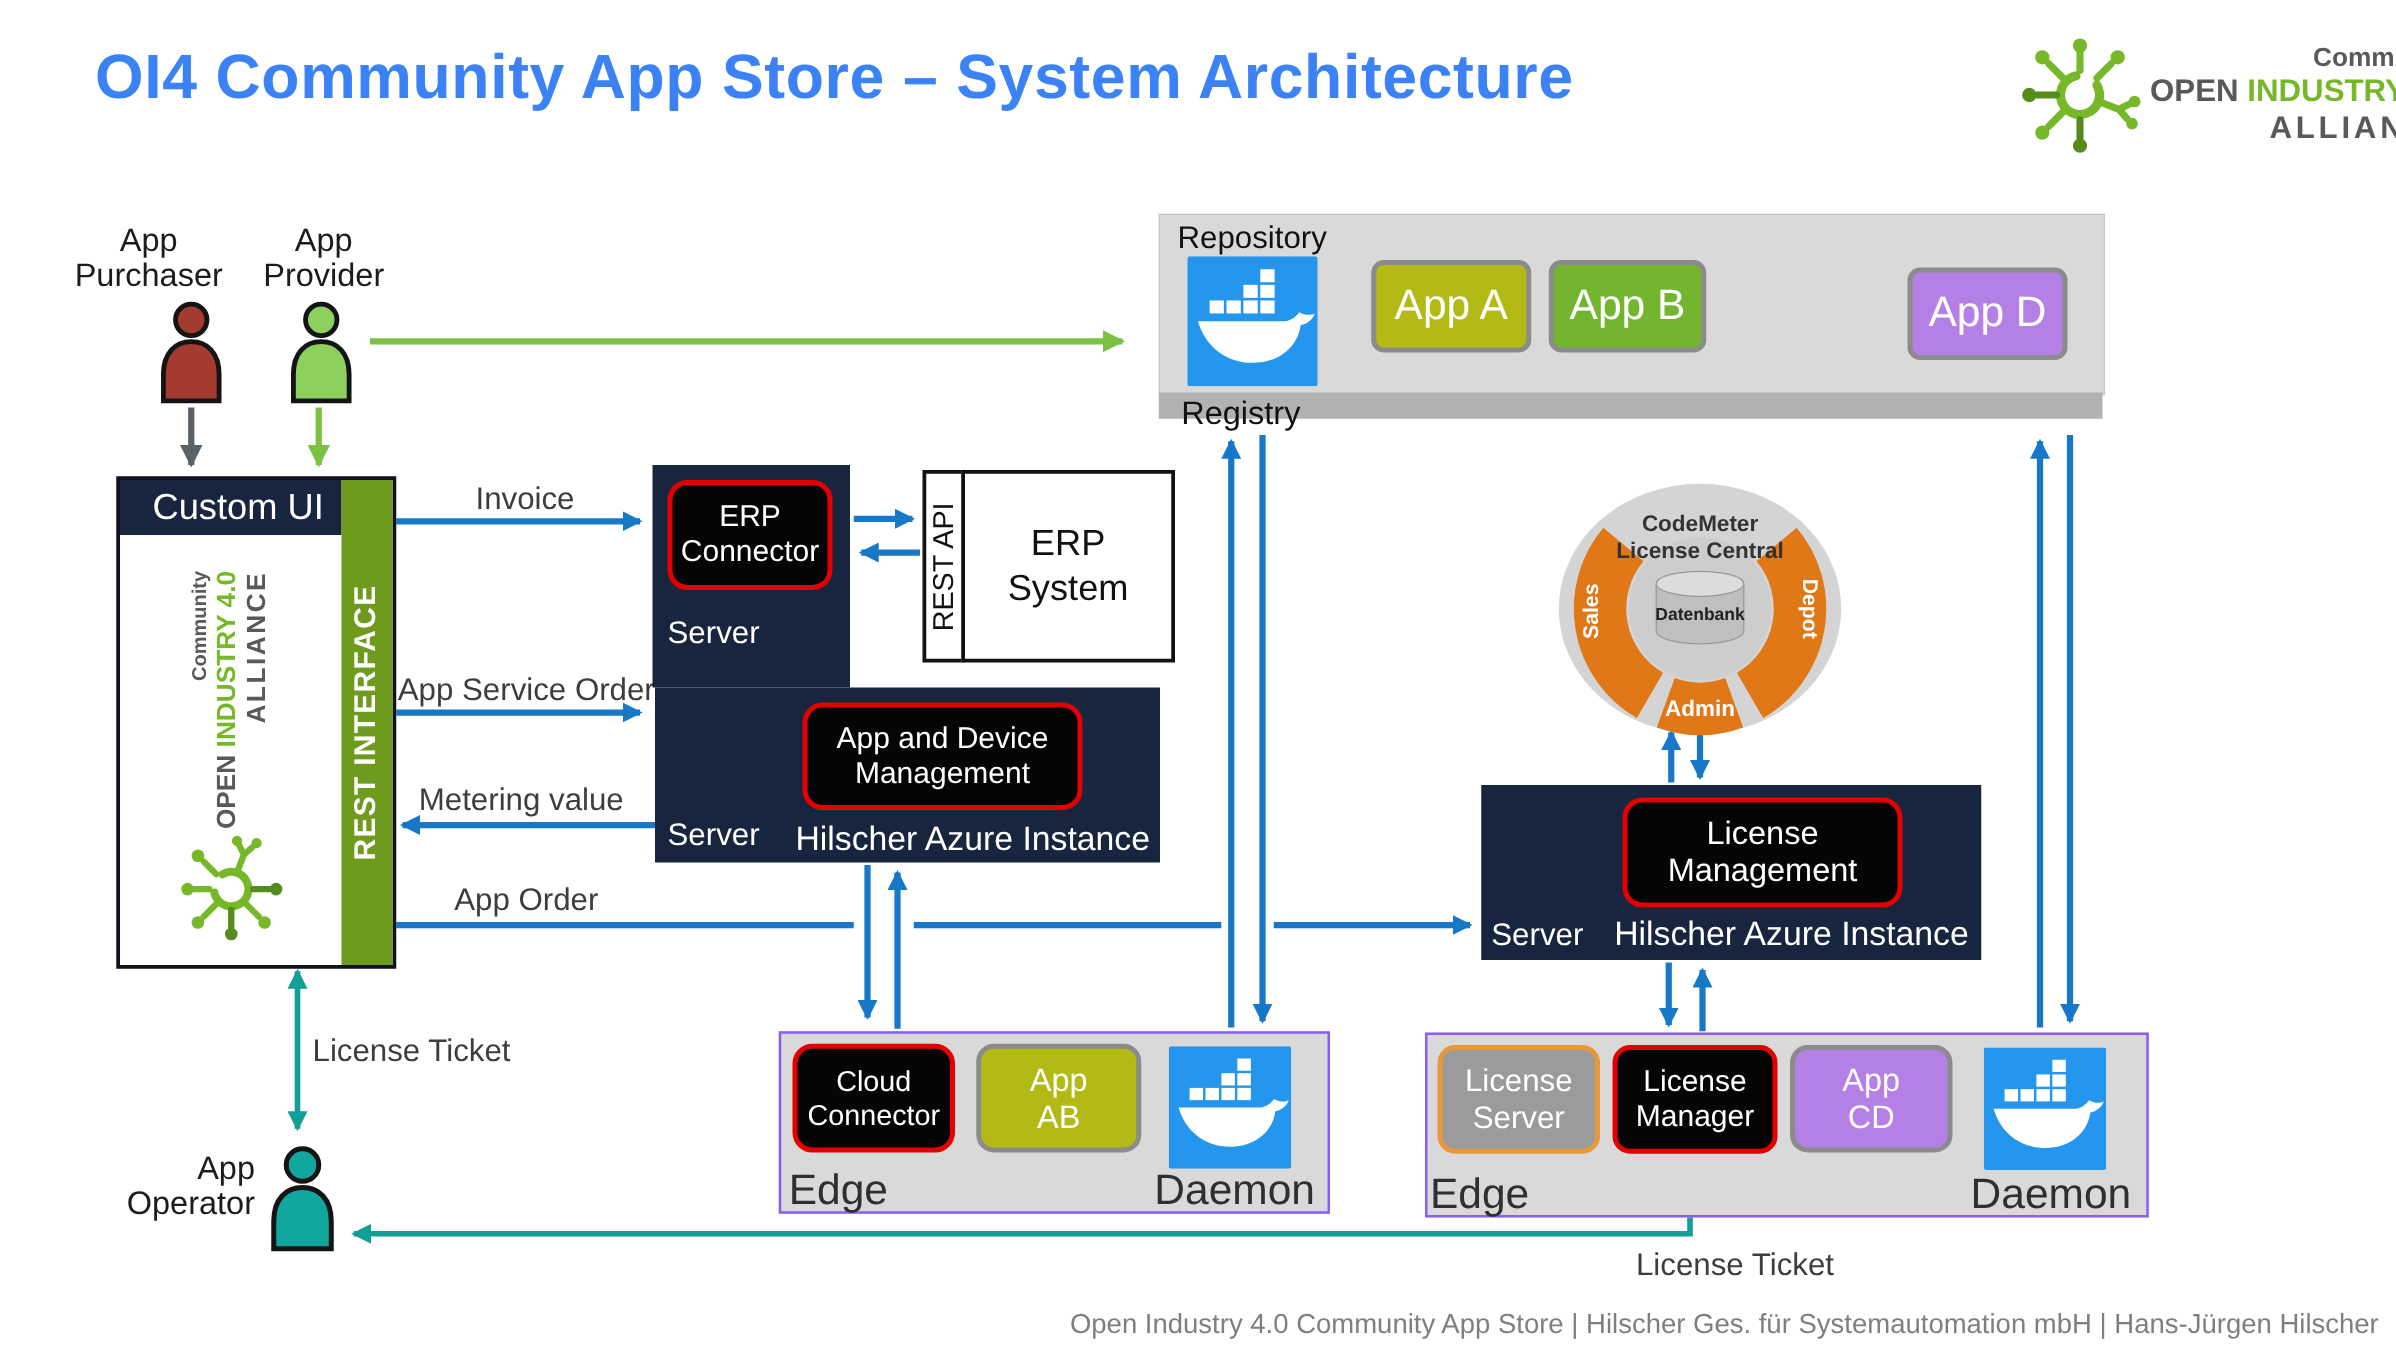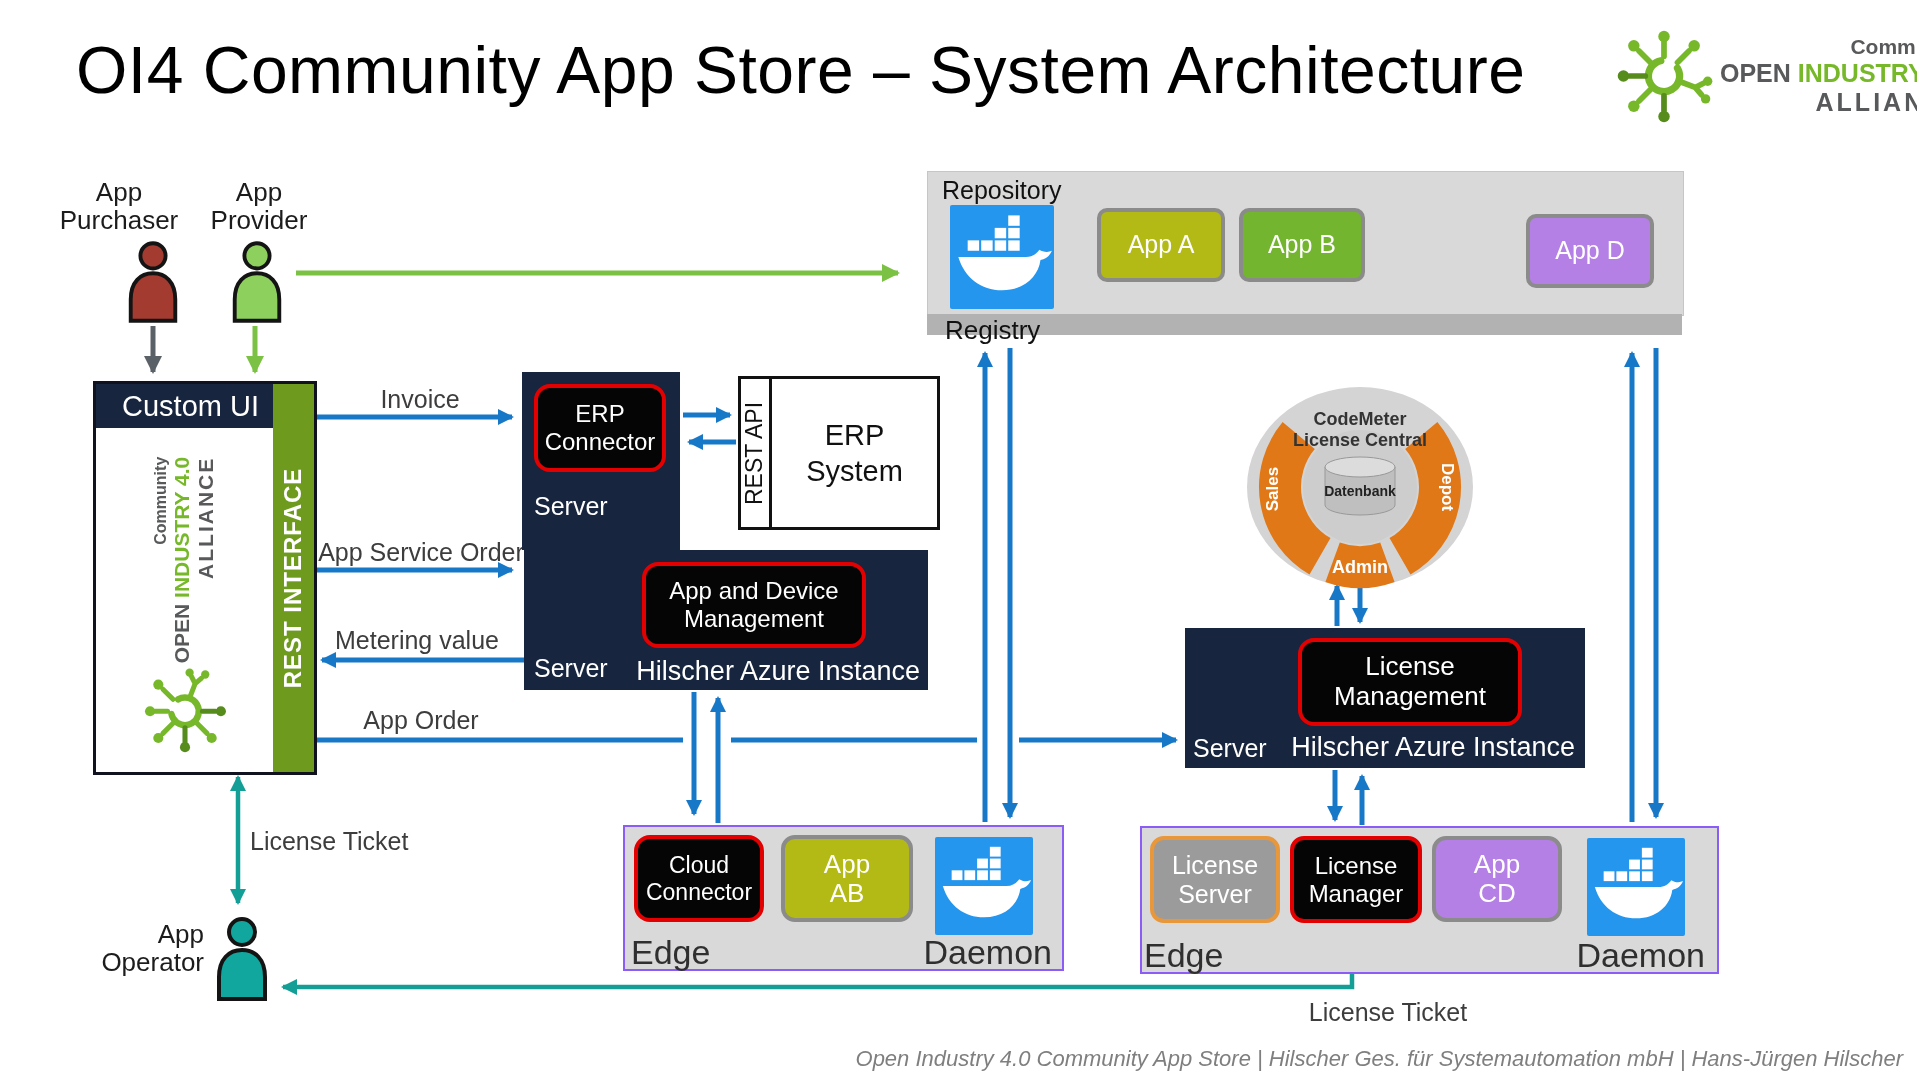--- a/index.html
+++ b/index.html
@@ -1,39 +1,39 @@
 <!DOCTYPE html>
 <html><head>
 <meta charset="utf-8">
 <style>
   html,body{margin:0;padding:0;background:#fff;}
   .stage{position:relative;width:1917px;height:1080px;background:#fff;overflow:hidden;
          font-family:"Liberation Sans",sans-serif;color:#222;}
   .abs{position:absolute;}
-  .title{font-size:66px;font-weight:normal;color:#000000;letter-spacing:0.5px;white-space:nowrap;}
+  .title{font-size:50px;font-weight:bold;color:#3b82f6;letter-spacing:0.5px;white-space:nowrap;}
   .flowlabel{font-size:25px;color:#3d3d3d;text-align:center;white-space:nowrap;}
   .actor-label{font-size:26px;color:#1c1c1c;line-height:28px;text-align:center;}
   .navy{background:#17253e;}
   .redbox{background:#050505;border:4px solid #e30000;border-radius:16px;color:#fff;
           display:flex;flex-direction:column;align-items:center;justify-content:center;line-height:1.15;}
   .chip{border:4px solid #8b8b8b;border-radius:10px;color:#fff;display:flex;flex-direction:column;
-        align-items:center;justify-content:center;font-size:25px;line-height:1.1;}
+        align-items:center;justify-content:center;font-size:34px;line-height:1.1;}
   .whitebox{background:#fff;border:3px solid #111;}
   .srv{color:#fff;font-size:25px;}
   .inst{color:#fff;font-size:27px;}
   .vtext{transform:rotate(-90deg);white-space:nowrap;}
   .edgebox{background:#d9d9d9;border:2px solid #8b5cf6;}
   .edgelbl{font-size:34px;color:#2f2f2f;}
   .graybar{background:#b2b2b2;}
   .logo-col{display:flex;flex-direction:column;align-items:flex-end;}
   .logo-community{font-size:21px;font-weight:bold;color:#58595b;}
   .logo-row{font-size:25px;font-weight:bold;white-space:nowrap;}
   .logo-open{color:#58595b;} .logo-ind{color:#76b82a;}
   .logo-alliance{font-size:25px;font-weight:bold;color:#58595b;letter-spacing:3px;}
-  .footer{font-size:22px;color:#7f7f7f;white-space:nowrap;text-align:right;font-style:italic;}
+  .footer{font-size:22px;color:#7f7f7f;white-space:nowrap;text-align:right;}
 </style>
 </head>
 <body>
 
 <div class="stage">
 
   <svg class="abs" style="left:0;top:0;" width="1917" height="1080" viewBox="0 0 1917 1080">
     <defs>
       <marker id="mB" markerUnits="userSpaceOnUse" markerWidth="17" markerHeight="16" refX="14" refY="8" orient="auto-start-reverse">
           <path d="M0,0 L16,8 L0,16 Z" fill="#1878c8"></path>

